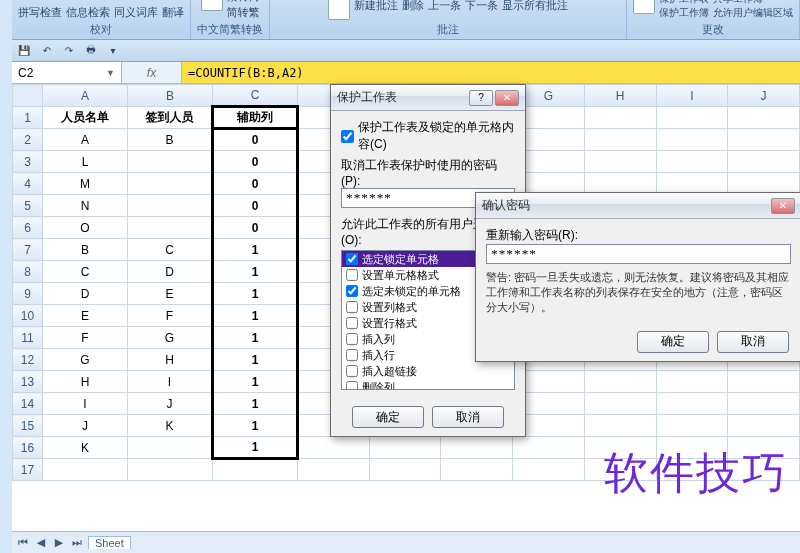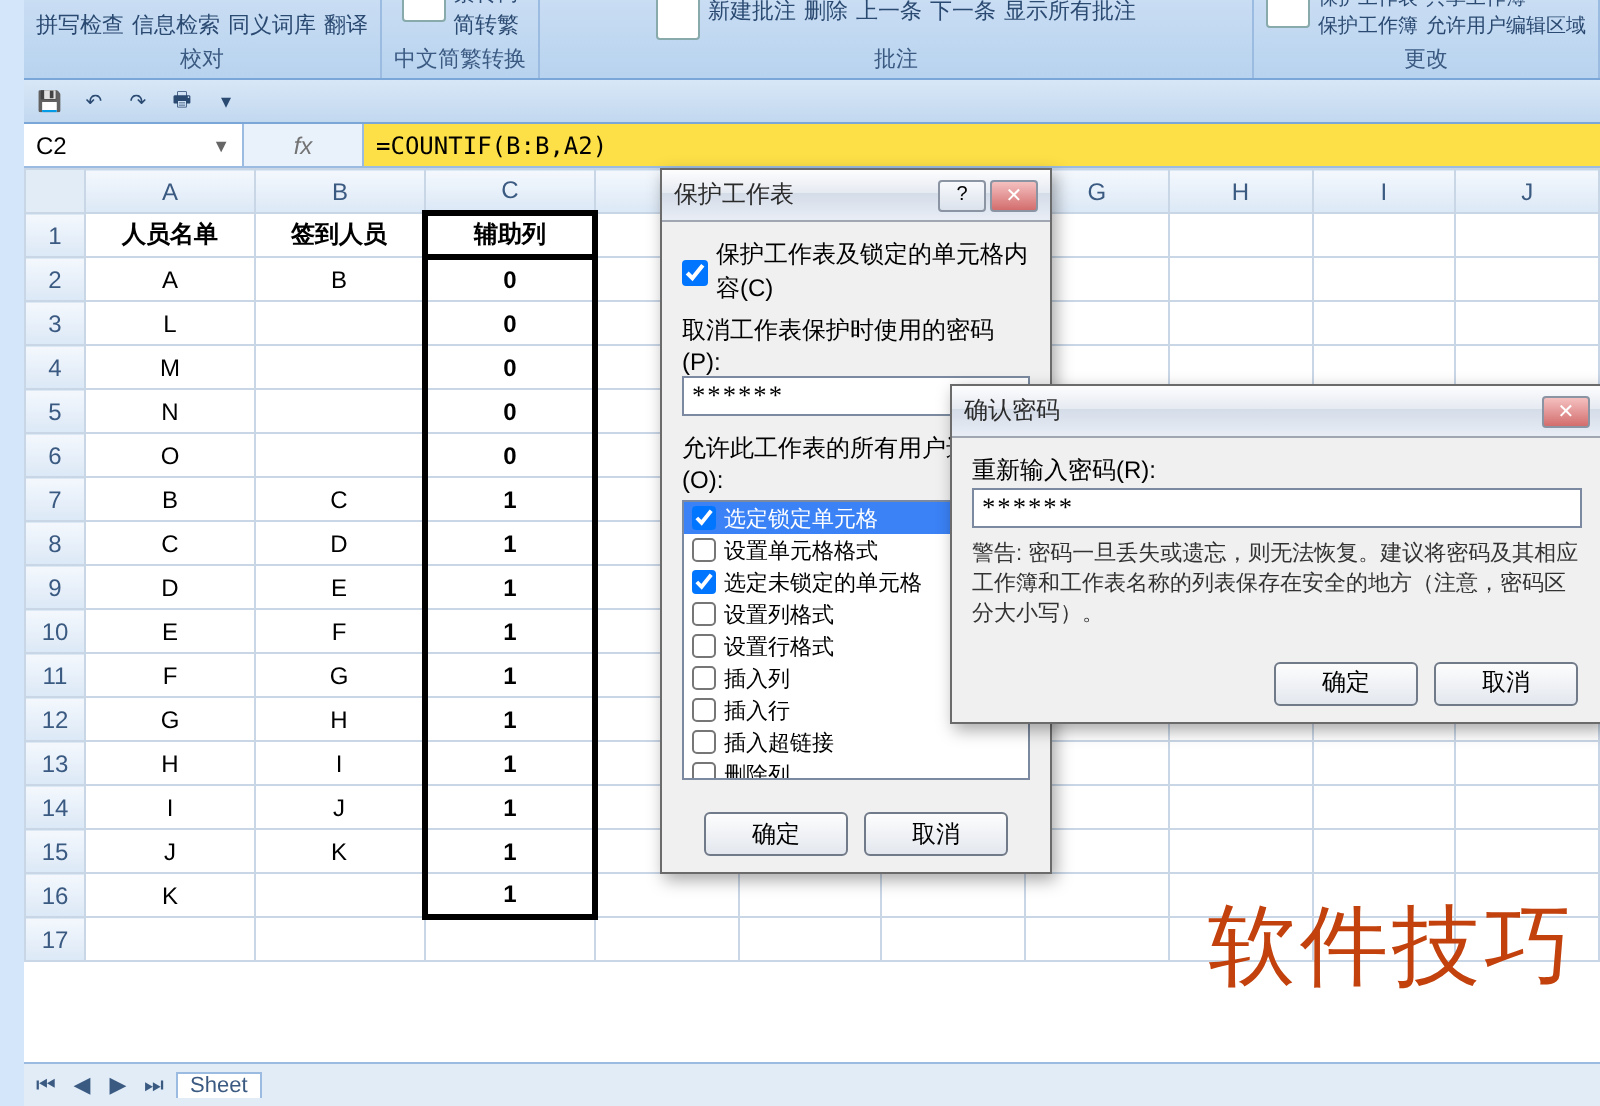--- a/index.html
+++ b/index.html
@@ -38,34 +38,34 @@
 td.aux-bot { border-bottom: 3px solid #000 !important; }
 td.aux { border-left: 3px solid #000 !important; border-right: 3px solid #000 !important; font-weight: bold; }
 td.header-c { border: 3px solid #000 !important; font-weight: bold; margin-left: 44px; }
 
 
 .tabs-bar { height: 22px; background: #e1ecf7; border-top: 1px solid #9bbce0; display: flex; align-items: center; font-size: 11px; color: #3b5a82; padding: 0 4px; gap: 4px; }
 .tab-nav-btn { width: 14px; text-align: center; }
 .tab { padding: 0 6px; border: 1px solid #9bbce0; border-bottom: none; background: #ffffff; }
 
 
-.watermark { position: absolute; right: 12px; bottom: 28px; font-size: 44px; color: #c2410c; font-family: Liberation Mono, monospace; letter-spacing: 2px; pointer-events: none; }
+.watermark { position: absolute; right: 12px; bottom: 28px; font-size: 44px; color: #6d28d9; font-family: Liberation Mono, monospace; letter-spacing: 2px; pointer-events: none; }
 
 
 .dialog { position: absolute; background: #f0f0f0; border: 1px solid #6b6b6b; box-shadow: 2px 3px 8px rgba(0,0,0,.35); font-size: 12px; }
 .dlg-title { height: 26px; background: linear-gradient(#fdfdfe,#e6eaf1 45%,#d4dce8 46%,#e8edf5); display: flex; align-items: center; padding: 0 6px; border-bottom: 1px solid #a0a7b3; }
 .dlg-title span { flex: 1; color: #2b2b2b; }
 .dlg-ctl { width: 24px; height: 16px; border: 1px solid #8a94a3; margin-left: 2px; display: flex; align-items: center; justify-content: center; font-size: 10px; background: linear-gradient(#f7f9fc,#dbe2ec); border-radius: 2px; }
 .dlg-ctl.close { background: linear-gradient(#f5c0c0,#d36d6d); color: #fff; }
 .dlg-body { padding: 8px 10px; }
 .dlg-body label { display: flex; align-items: center; gap: 4px; margin-bottom: 4px; }
 .pwd-input { width: 100%; height: 20px; border: 1px solid #7b8aa0; padding: 0 4px; background: #fff; font-family: Consolas; letter-spacing: 1px; }
 .perm-list { border: 1px solid #7b8aa0; background: #fff; height: 140px; overflow: hidden; margin-top: 3px; }
 .perm-item { display: flex; align-items: center; gap: 4px; padding: 1px 4px; height: 16px; font-size: 11px; }
-.perm-item.sel { background: #3b82f6; color: #fff; }
+.perm-item.sel { background: #4c1d95; color: #fff; }
 .perm-item input[type=checkbox] { width: 12px; height: 12px; }
 .dlg-buttons { display: flex; gap: 8px; justify-content: center; padding: 8px; }
 .win-btn { min-width: 72px; height: 22px; border: 1px solid #707a89; background: linear-gradient(#fdfdfd,#e3e7ee); border-radius: 3px; font-size: 12px; }
 
 
 .warn-text { font-size: 11px; color: #333; line-height: 1.35; margin-top: 6px; }
 
 .cbx { width: 13px; height: 13px; }
 </style>
 </head>

